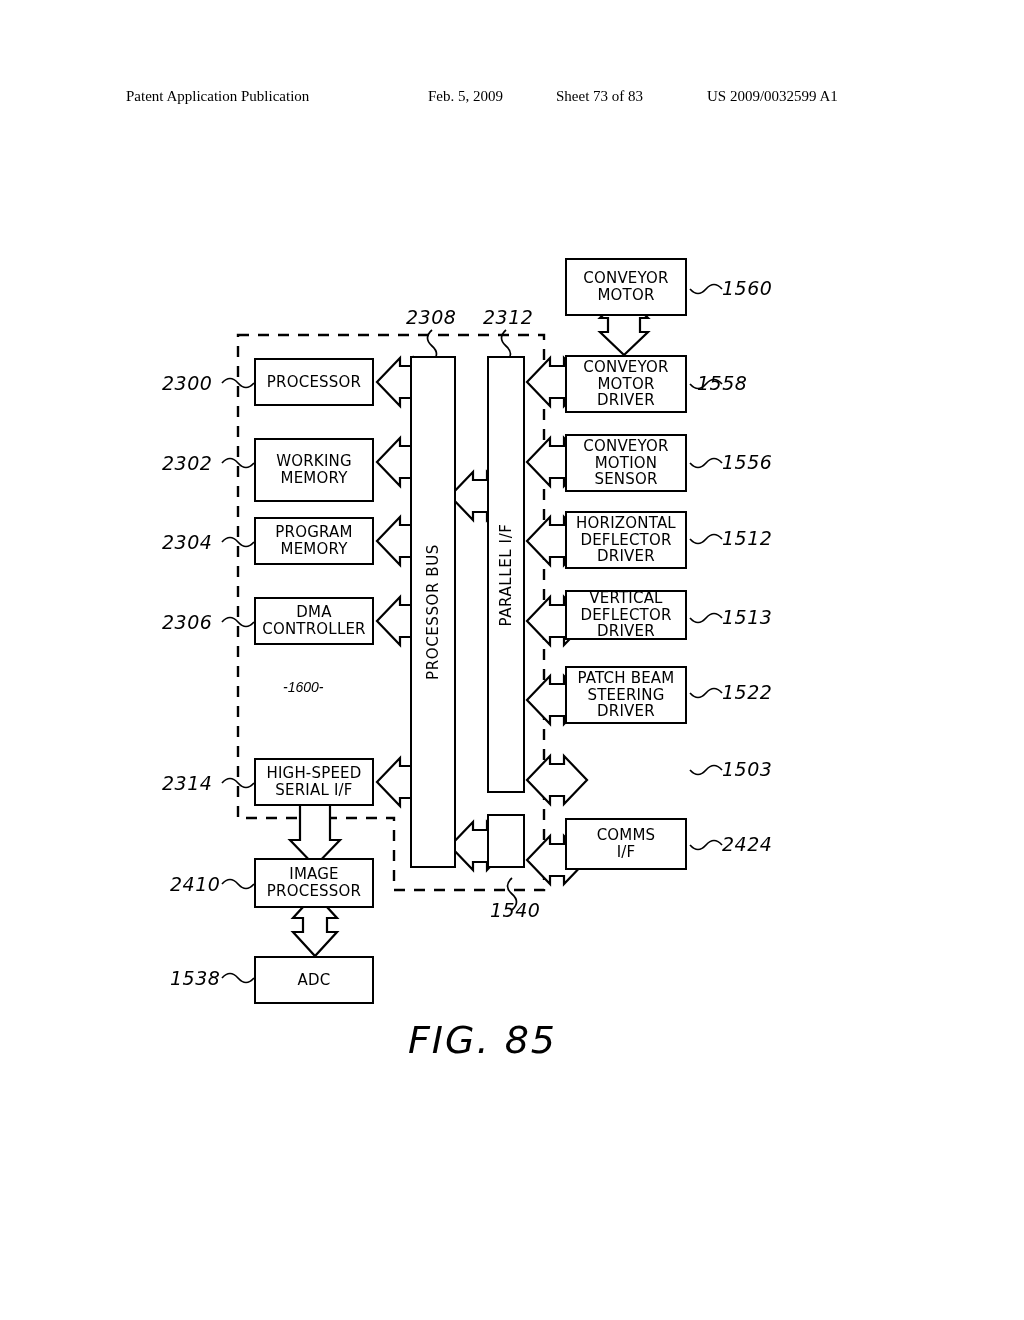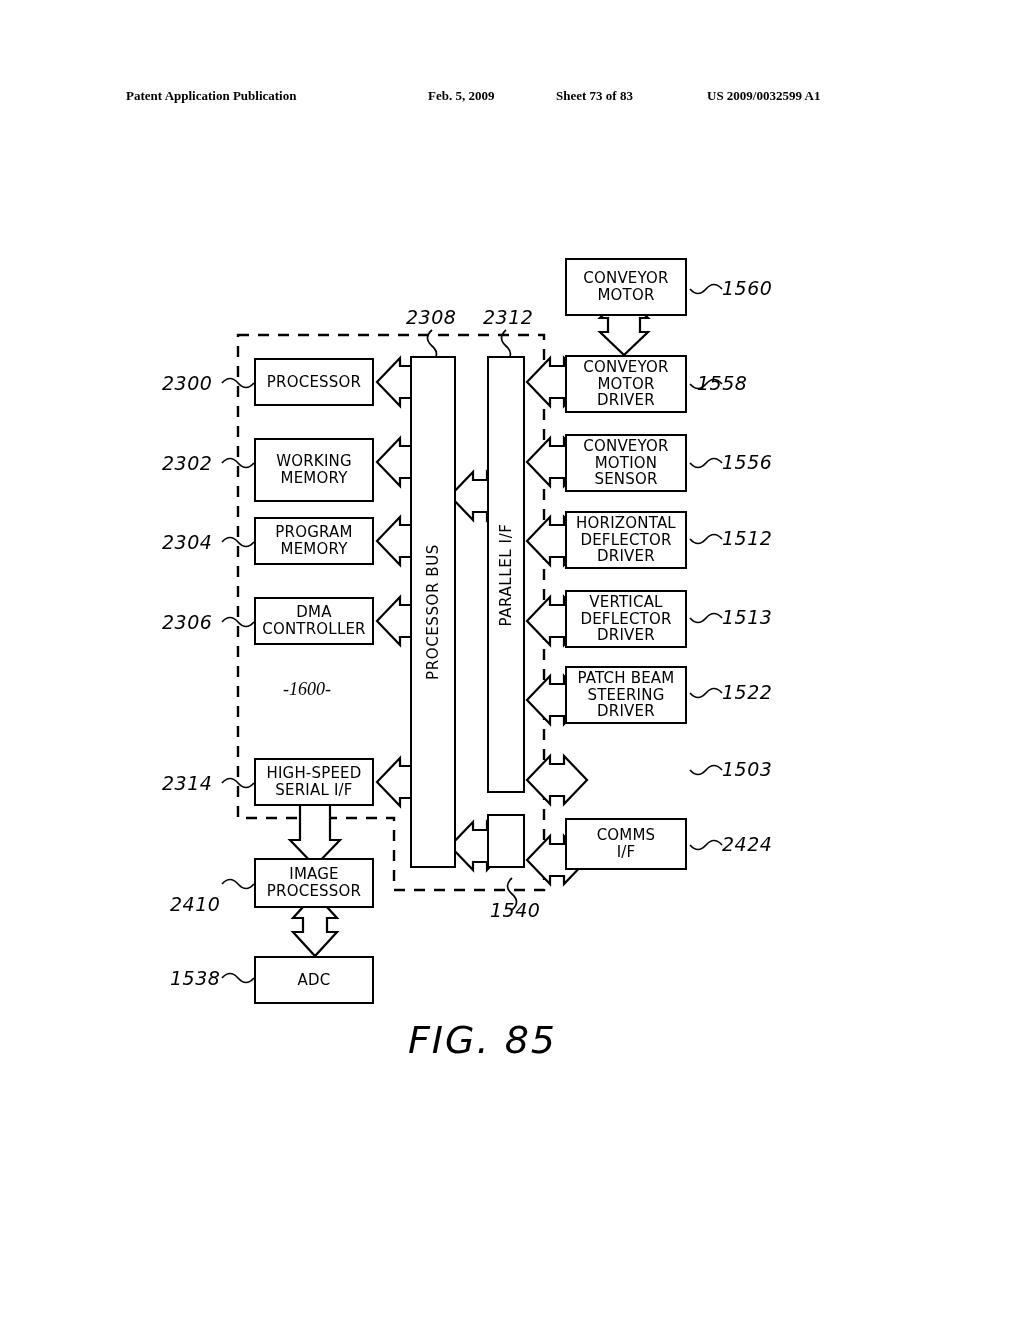--- a/index.html
+++ b/index.html
@@ -18,22 +18,22 @@
   }
 
   
   #page-header {
     position: absolute;
     top: 88px;
     left: 0;
     width: 1024px;
     height: 26px;
     font-family: "Liberation Serif", serif;
-    font-weight: bold;
-    font-size: 13px;
+    font-weight: normal;
+    font-size: 15px;
     white-space: nowrap;
   }
   #page-header span { position: absolute; top: 0; }
   .hdr-pub   { left: 126px; }
   .hdr-date  { left: 428px; }
   .hdr-sheet { left: 556px; }
   .hdr-num   { left: 707px; }
 
   
   #figure {
@@ -91,23 +91,23 @@
   .refnum {
     position: absolute;
     font-family: "DejaVu Sans", sans-serif;
     font-style: italic;
     font-size: 19px;
     letter-spacing: 0.5px;
     white-space: nowrap;
   }
   .inner-ref {
     position: absolute;
-    font-family: Liberation Serif, serif;
+    font-family: Liberation Sans, sans-serif;
     font-style: italic;
-    font-size: 18px;
+    font-size: 14px;
     white-space: nowrap;
   }
 
   
   #fig-caption {
     position: absolute;
     left: 408px;
     top: 1018px;
     font-family: "DejaVu Sans", sans-serif;
     font-style: italic;
@@ -277,21 +277,21 @@
   </div>
 
   <div class="blk" style="left:565px; top:511px; width:122px; height:58px;">
     <span class="lines">
       <span class="ln">HORIZONTAL</span>
       <span class="ln">DEFLECTOR</span>
       <span class="ln">DRIVER</span>
     </span>
   </div>
 
-  <div class="blk" style="left:565px; top:590px; width:122px; height:58px;">
+  <div class="blk" style="left:565px; top:590px; width:122px; height:50px;">
     <span class="lines">
       <span class="ln">VERTICAL</span>
       <span class="ln">DEFLECTOR</span>
       <span class="ln">DRIVER</span>
     </span>
   </div>
 
   <div class="blk" style="left:565px; top:666px; width:122px; height:58px;">
     <span class="lines">
       <span class="ln">PATCH BEAM</span>
@@ -306,21 +306,21 @@
       <span class="ln">COMMS</span>
       <span class="ln">I/F</span>
     </span>
   </div>
 
   <div class="refnum" style="left:162px; top:372px;">2300</div>
   <div class="refnum" style="left:162px; top:452px;">2302</div>
   <div class="refnum" style="left:162px; top:531px;">2304</div>
   <div class="refnum" style="left:162px; top:611px;">2306</div>
   <div class="refnum" style="left:162px; top:772px;">2314</div>
-  <div class="refnum" style="left:170px; top:893px;text-align:center;">2410</div>
+  <div class="refnum" style="left:170px; top:873px;text-align:center;">2410</div>
   <div class="refnum" style="left:170px; top:967px;">1538</div>
 
   <div class="refnum" style="left:722px; top:277px;">1560</div>
   <div class="refnum" style="left:697px; top:372px;">1558</div>
   <div class="refnum" style="left:722px; top:451px;">1556</div>
   <div class="refnum" style="left:722px; top:527px;">1512</div>
   <div class="refnum" style="left:722px; top:606px;">1513</div>
   <div class="refnum" style="left:722px; top:681px;">1522</div>
   <div class="refnum" style="left:722px; top:758px;">1503</div>
   <div class="refnum" style="left:722px; top:833px;">2424</div>

